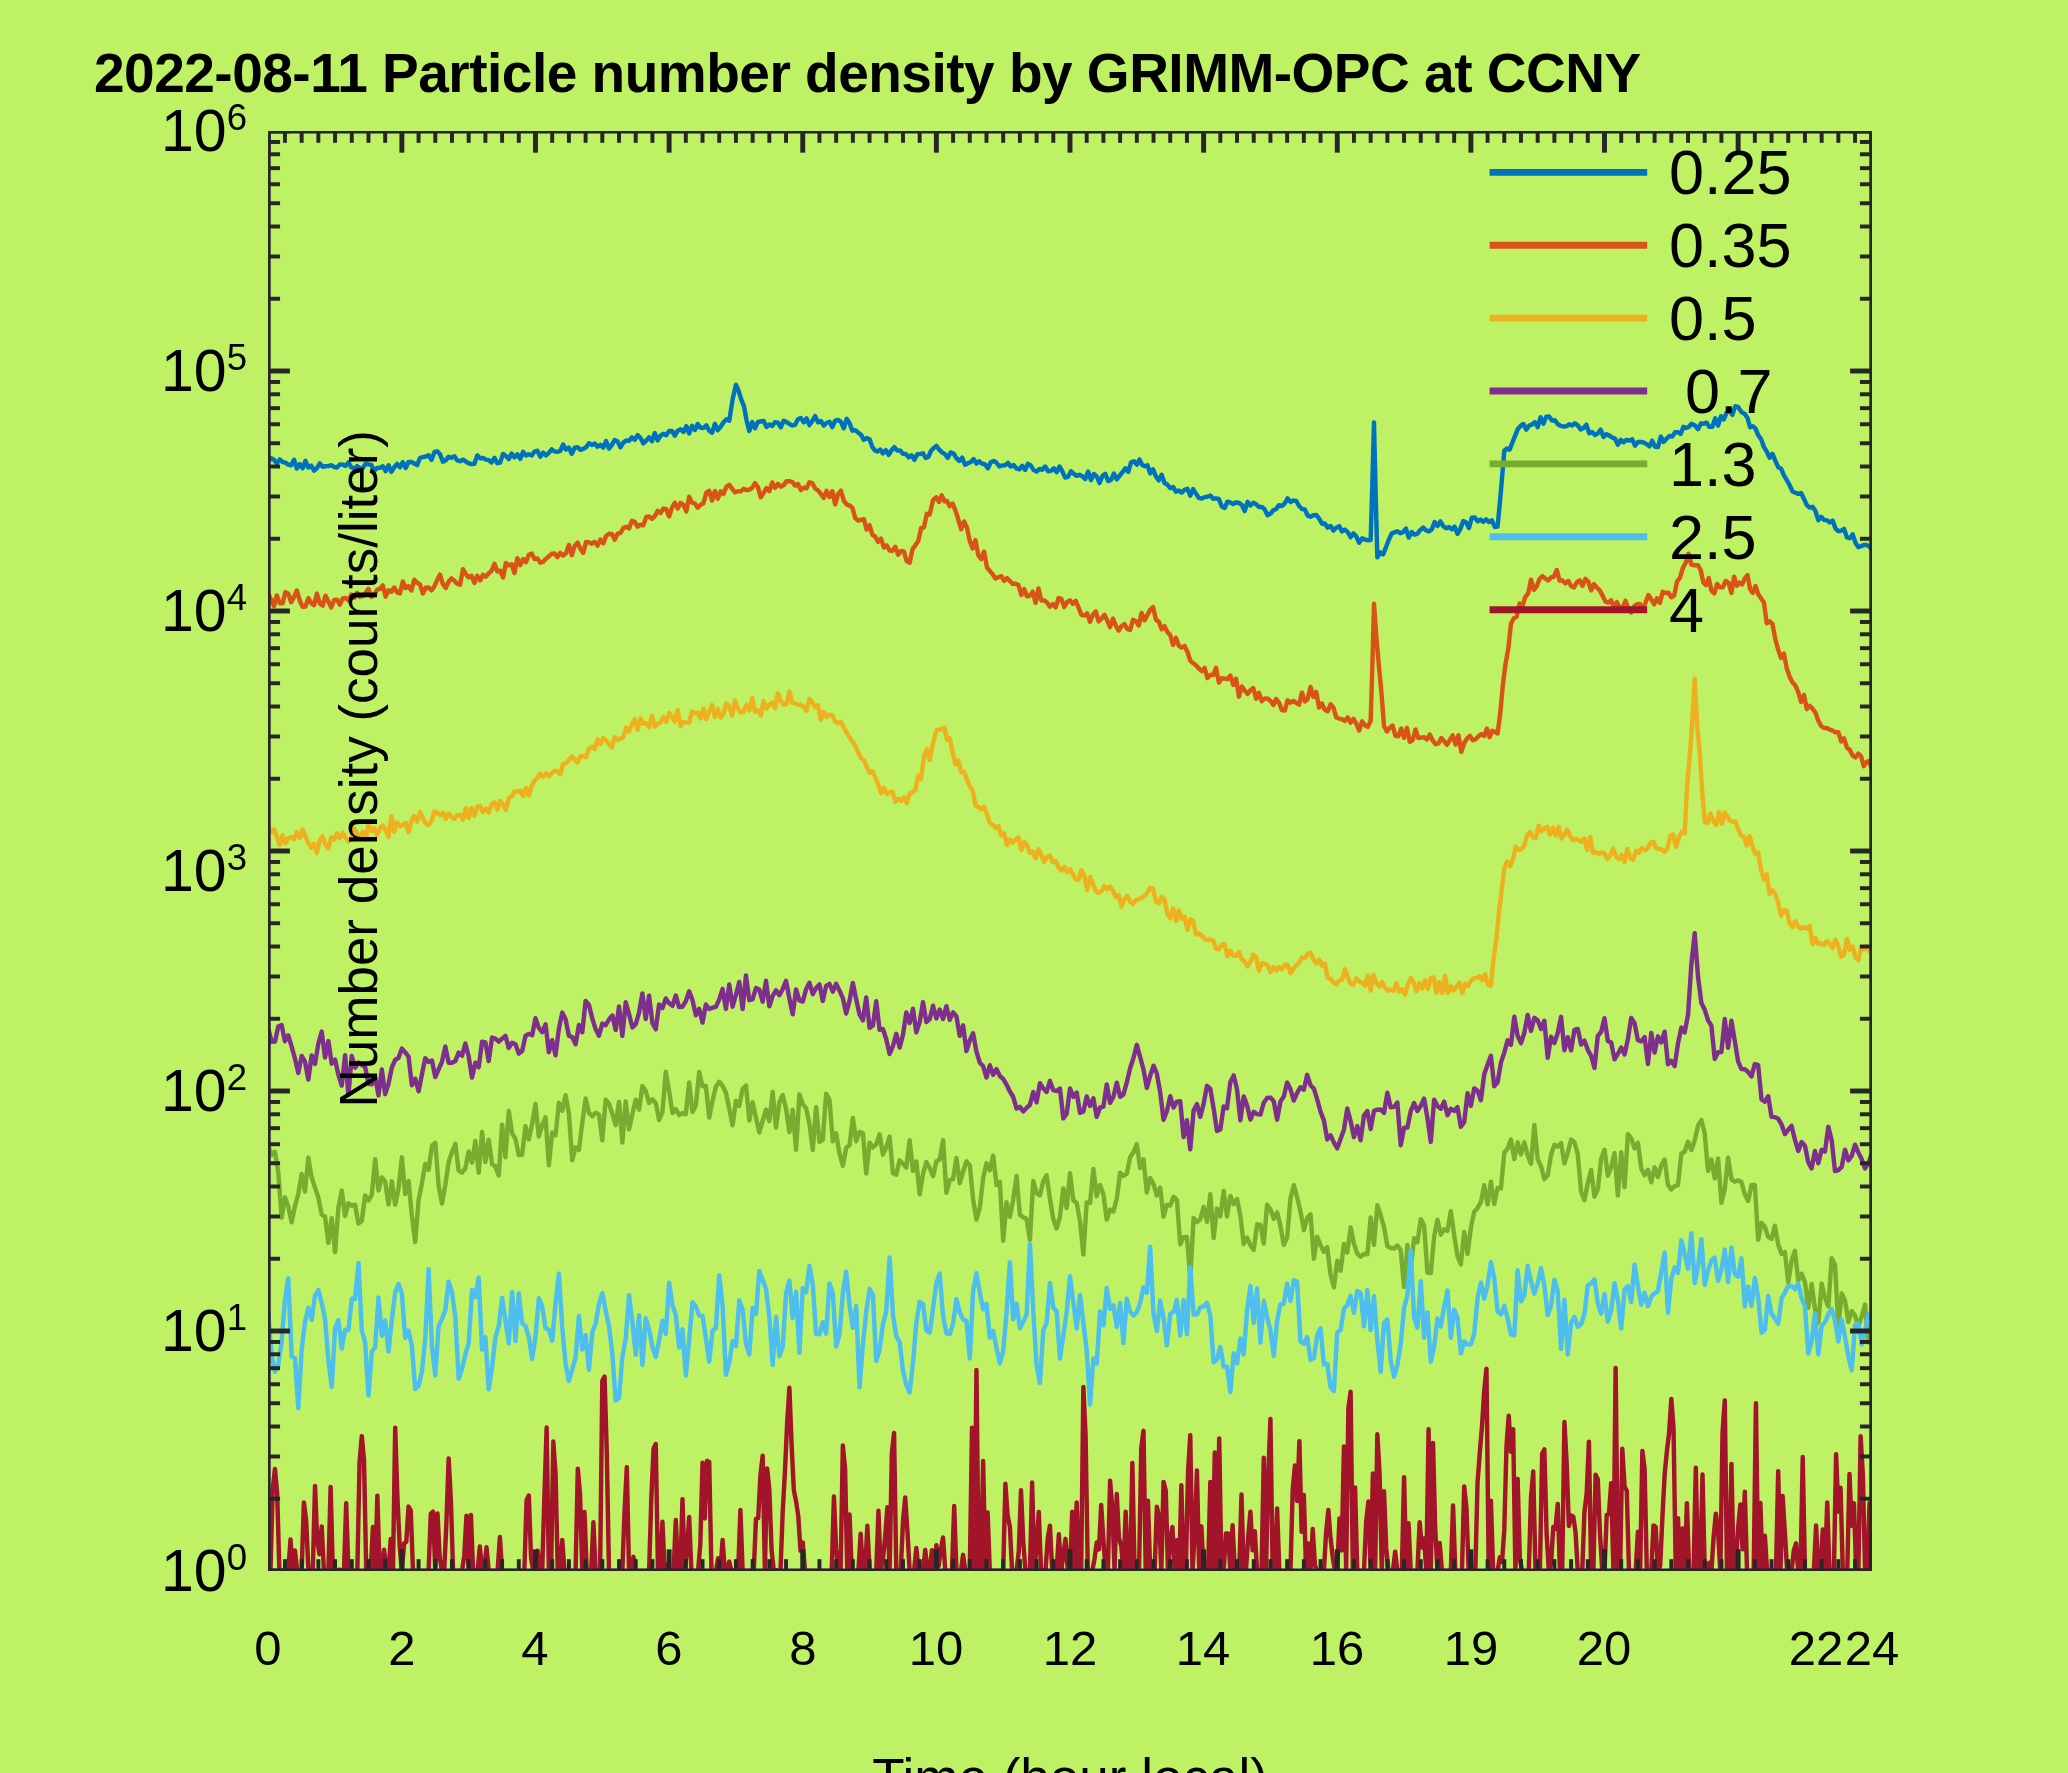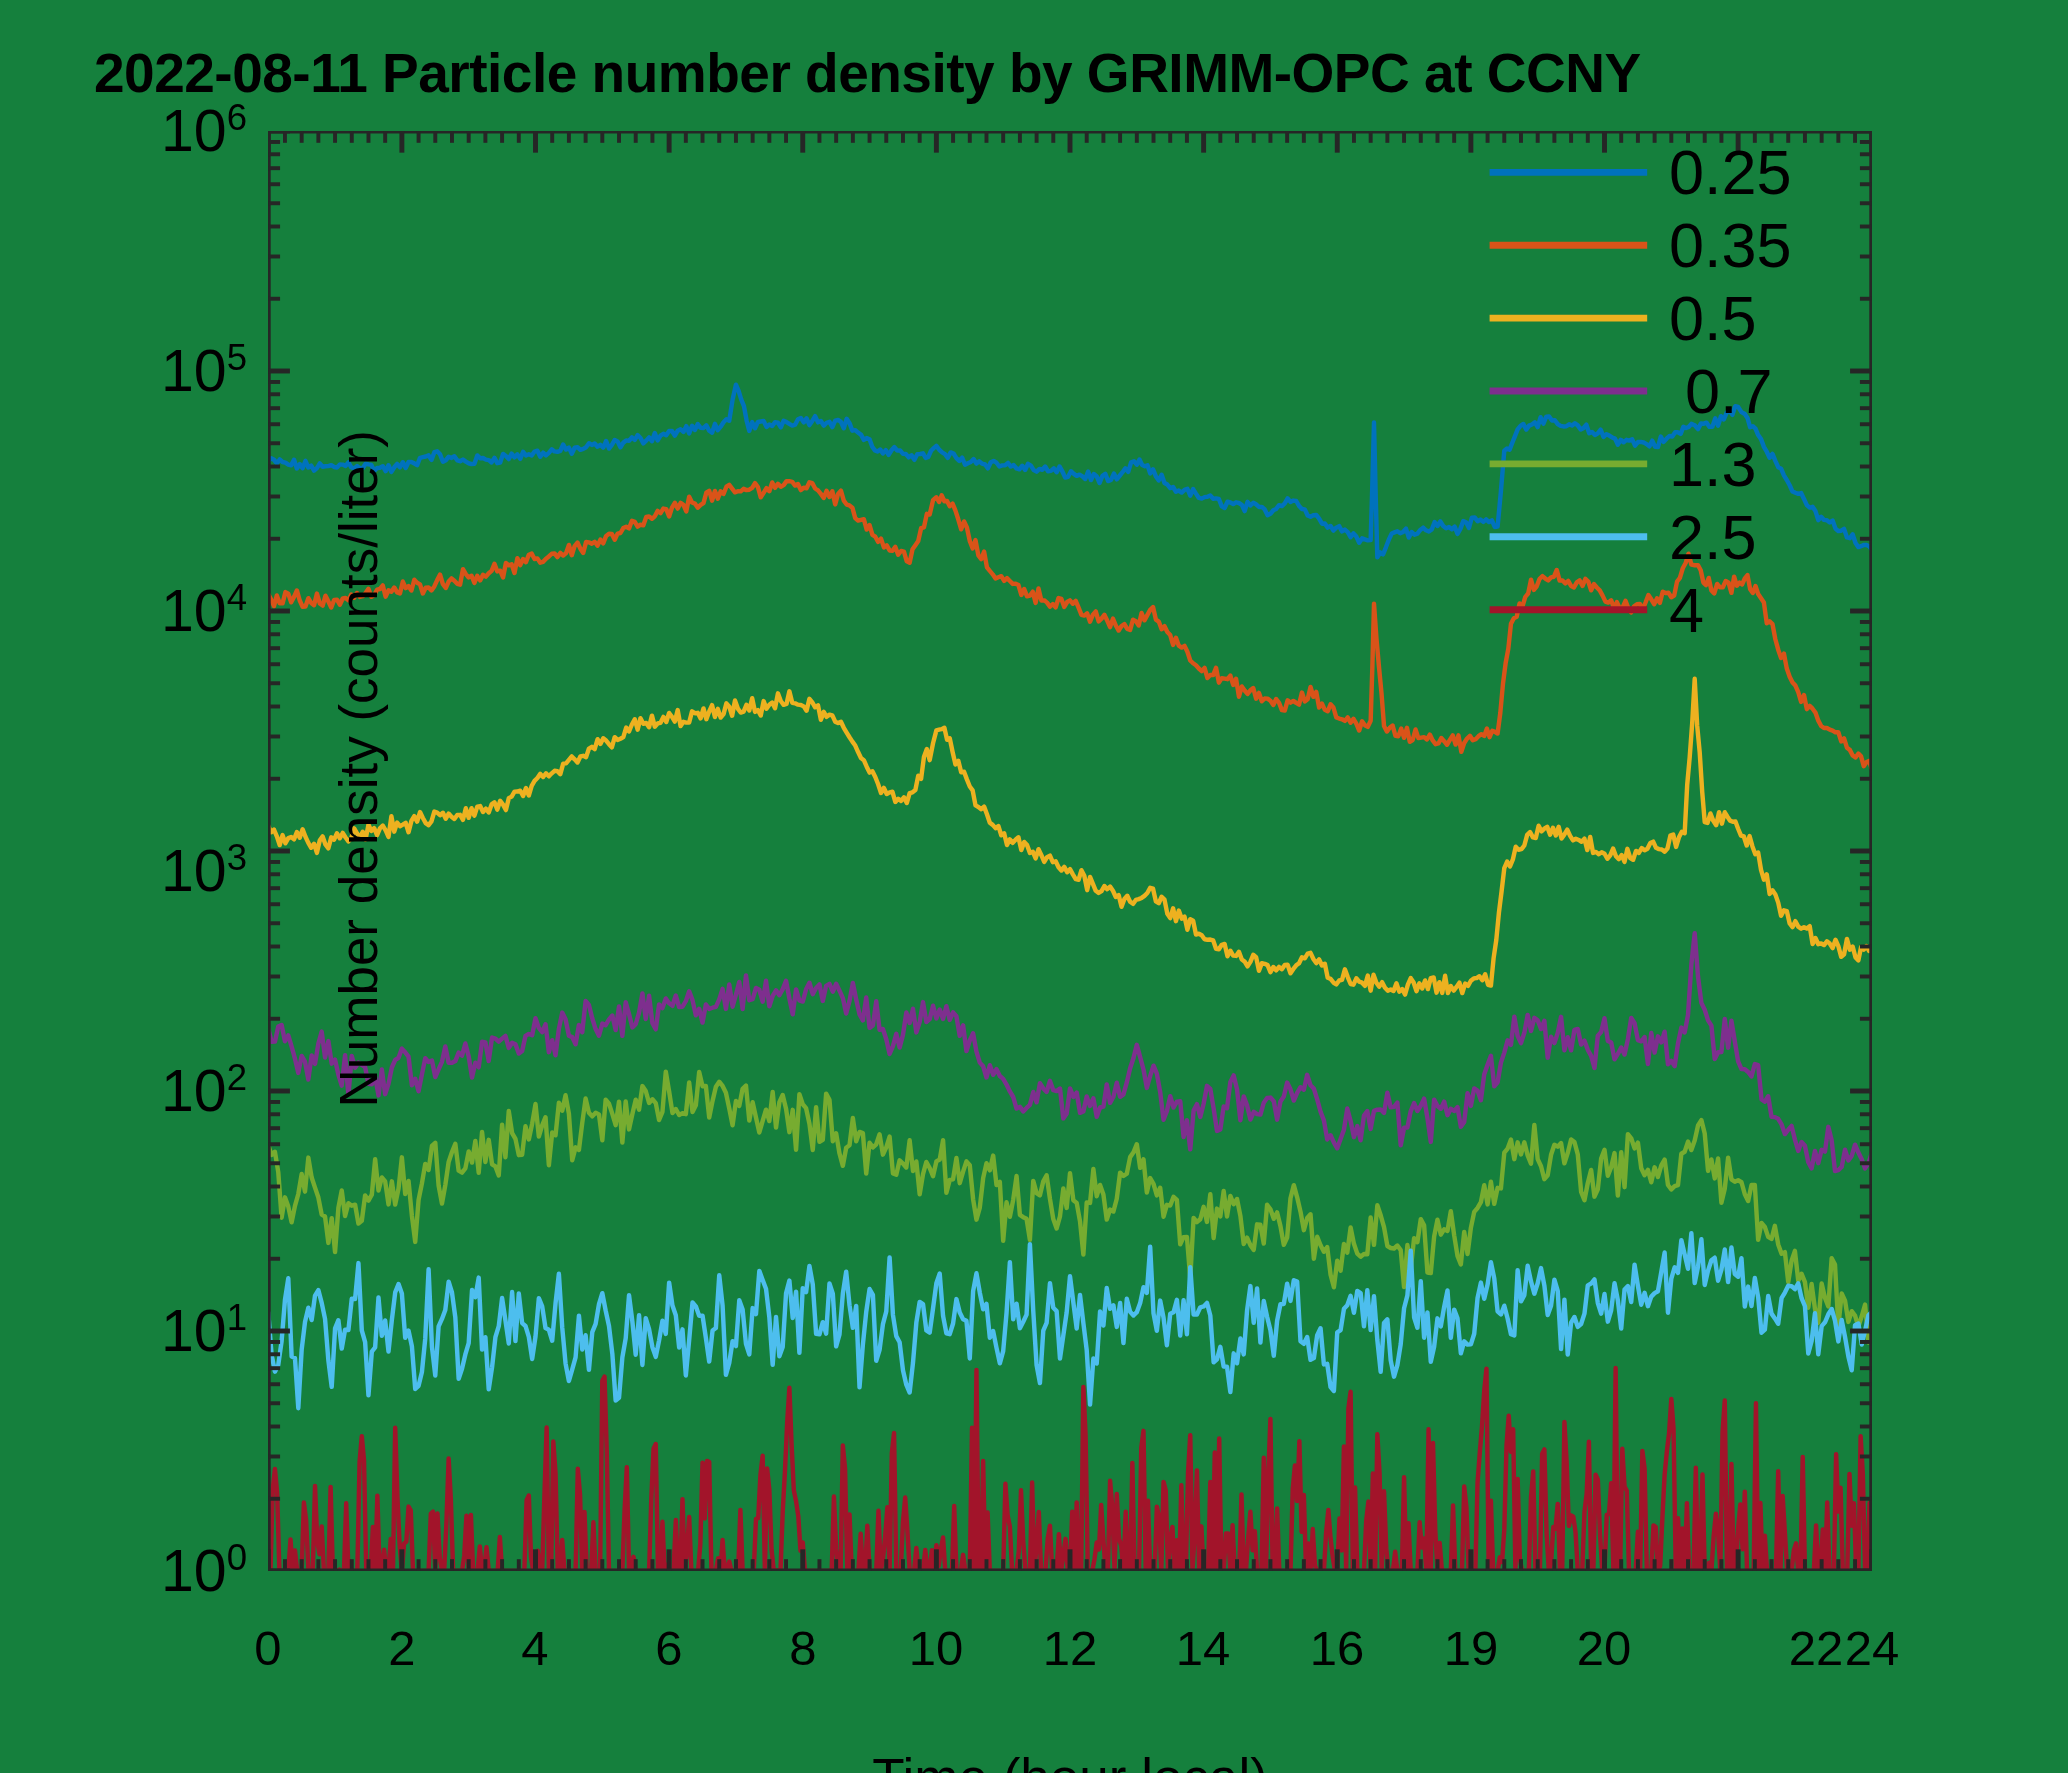--- a/index.html
+++ b/index.html
@@ -10,21 +10,21 @@
   body {
     width: 2069px;
     height: 1773px;
     font-family: "Liberation Sans", sans-serif;
     overflow: hidden;
   }
   #root {
     position: relative;
     width: 2069px;
     height: 1773px;
-    background: #15803d;
+    background: #bef264;
   }
   #chart-title {
     position: absolute;
     left: 94px;
     top: 41px;
     font-size: 55px;
     font-weight: bold;
     color: #000000;
     letter-spacing: -0.5px;
     white-space: nowrap;

